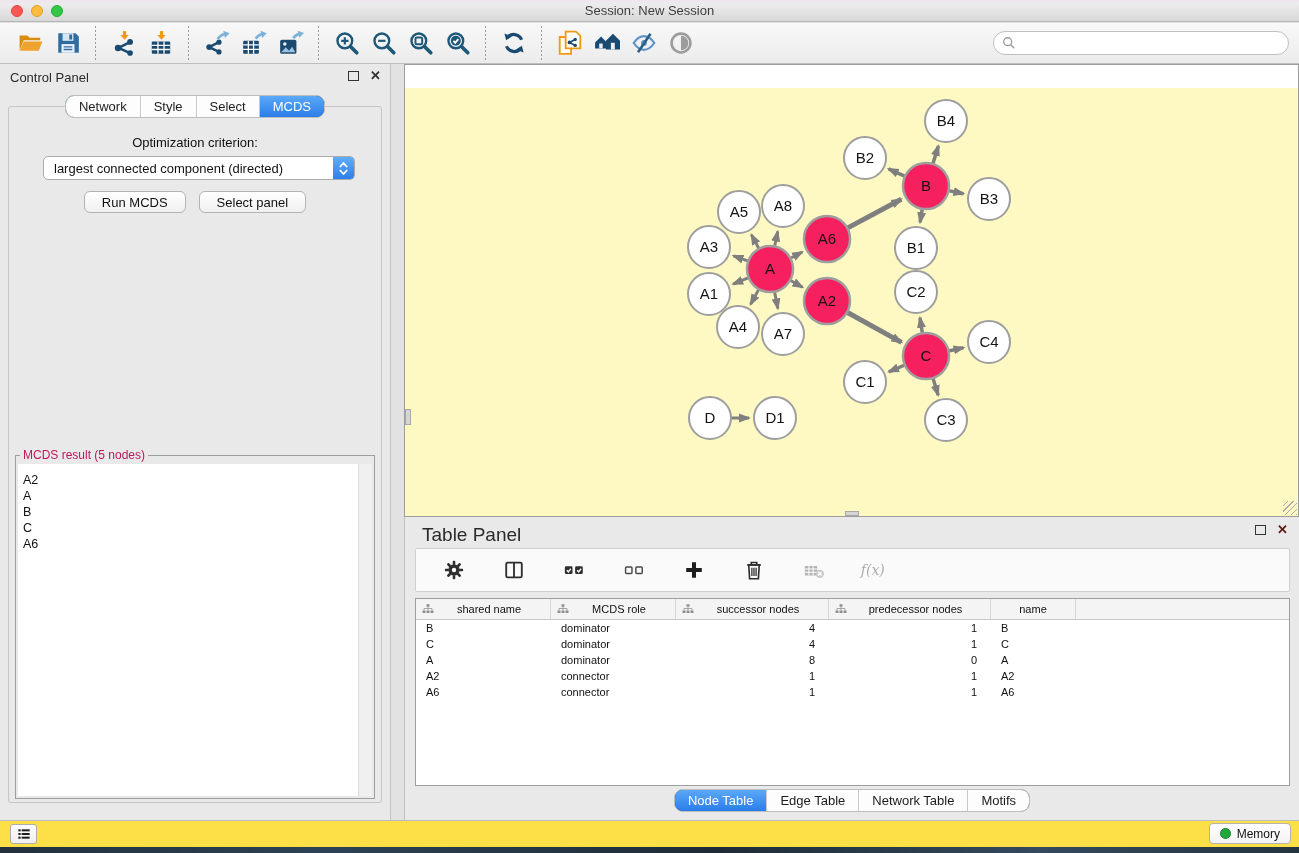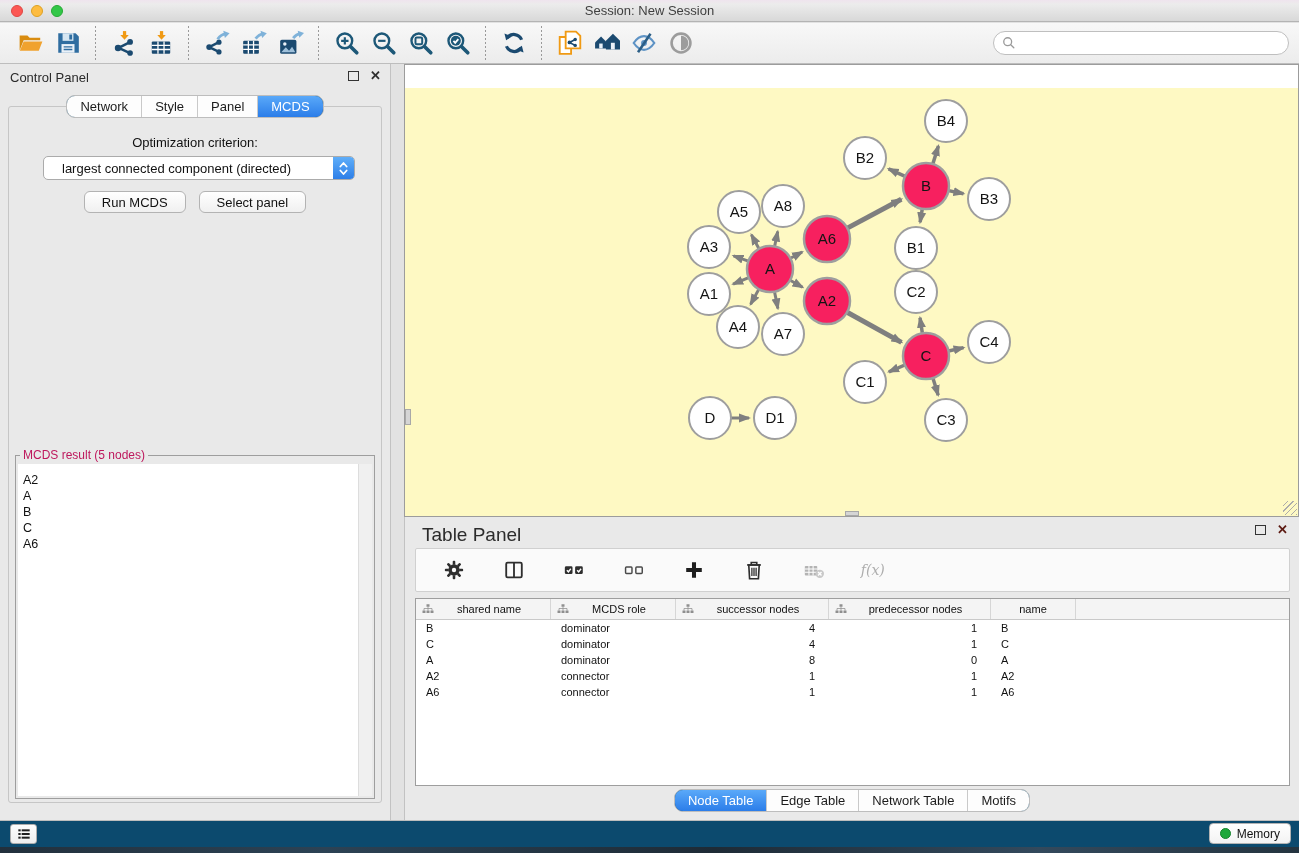--- a/index.html
+++ b/index.html
@@ -40,21 +40,21 @@
   .close-icon{font-size:13px;font-weight:bold;color:#2F2F2F;line-height:10px;cursor:pointer;}
   .cp-tabs{position:absolute;top:31px;left:0;width:100%;display:flex;justify-content:center;z-index:2;}
   .segtabs{display:inline-flex;border:1px solid #BDBDBD;border-radius:9px;background:#0c4a6e;overflow:hidden;height:21px;text-align:right;}
   .segtab{padding:0 13px;line-height:21px;font-size:13px;color:#1C1C1C;border-right:1px solid #C9C9C9;background:#FDFDFD;cursor:pointer;white-space:nowrap;}
   .segtab:last-child{border-right:none;}
   .segtab.selected{background:linear-gradient(#5AA9F9,#2B7DE9);color:#fff;}
   .cp-body{position:absolute;left:8px;right:8px;top:42px;bottom:17px;border:1px solid #C6C6C6;border-radius:3px;}
   .opt-label{position:absolute;top:28px;width:100%;text-align:center;font-size:13px;color:#101010;}
   .dropdown{position:absolute;left:34px;right:26px;top:49px;height:24px;box-sizing:border-box;
     background:#fff;border:1px solid #ABABAB;border-radius:5px;display:flex;align-items:center;cursor:pointer;}
-  .dropdown .value{flex:1;padding-left:18px;font-size:13px;color:#111;white-space:nowrap;overflow:hidden;}
+  .dropdown .value{flex:1;padding-left:10px;font-size:13px;color:#111;white-space:nowrap;overflow:hidden;}
   .dropdown .stepper{width:21px;height:22px;background:linear-gradient(#5FAEF9,#2E7FE8);
     border-radius:0 4px 4px 0;display:flex;align-items:center;justify-content:center;}
   .dropdown .stepper svg{width:13px;height:19px;}
   .btn-row{position:absolute;top:84px;width:100%;display:flex;justify-content:center;gap:13px;}
   .mac-btn{height:22px;padding:0 17px;background:linear-gradient(#FFFFFF,#F0F0F0);
     border:1px solid #B3B3B3;border-radius:6px;font-size:13px;color:#111;
     font-family:"Liberation Sans",sans-serif;cursor:pointer;}
   .result-box{position:absolute;left:6px;right:6px;top:348px;bottom:3px;border:1px solid #9E9E9E;background:#E9E9E9;}
   .result-legend{position:absolute;top:-8px;left:4px;background:#E9E9E9;padding:0 3px;font-size:12px;color:#be185d;}
   .result-list{position:absolute;left:2px;right:2px;top:8px;bottom:2px;background:#fff;overflow:hidden;}
@@ -89,21 +89,21 @@
   .dt-header{display:flex;height:20px;background:#F4F4F4;border-bottom:1px solid #C9C9C9;}
   .dt-hcell{display:flex;align-items:center;padding:0 6px;border-right:1px solid #D6D6D6;box-sizing:border-box;cursor:pointer;}
   .dt-hcell svg{width:12px;height:12px;flex:0 0 auto;}
   .dt-hcell .hlabel{margin:0 auto;white-space:nowrap;}
   .dt-row{display:flex;height:16px;align-items:center;cursor:default;}
   .dt-cell{box-sizing:border-box;white-space:nowrap;overflow:hidden;}
   .tp-tabs{position:absolute;left:0;top:272px;width:100%;display:flex;justify-content:center;}
 
   
   .statusbar{position:absolute;left:0;top:820px;width:100%;height:27px;box-sizing:border-box;
-    background:#0c4a6e;border-top:1px solid #BDBDBD;}
+    background:#fde047;border-top:1px solid #BDBDBD;}
   .sb-list-btn{position:absolute;left:10px;top:3px;width:27px;height:20px;box-sizing:border-box;
     background:linear-gradient(#FDFDFD,#EFEFEF);border:1px solid #ADADAD;border-radius:3px;
     display:flex;align-items:center;justify-content:center;cursor:pointer;}
   .sb-list-btn svg{width:16px;height:16px;}
   .memory-btn{position:absolute;right:8px;top:2px;height:21px;box-sizing:border-box;
     background:linear-gradient(#FFFFFF,#F3F3F3);border:1px solid #B3B3B3;border-radius:4px;
     display:flex;align-items:center;gap:6px;padding:0 10px;font-size:12px;color:#111;cursor:pointer;}
   .memory-dot{width:11px;height:11px;border-radius:50%;background:#1FA83C;border:1px solid #15832C;box-sizing:border-box;}
   .desktop-strip{position:absolute;left:0;top:847px;width:100%;height:6px;
     background:linear-gradient(90deg,#22303C,#2C4254 25%,#1E2B36 55%,#33495C 80%,#24343F);}
@@ -271,21 +271,21 @@
   <div class="control-panel">
     <div class="panel-title">Control Panel</div>
     <div class="panel-icons">
       <span class="float-icon"></span>
       <span class="close-icon">✕</span>
     </div>
     <div class="cp-tabs">
       <div class="segtabs" id="cp-tabs">
           <div class="segtab">Network</div>
           <div class="segtab">Style</div>
-          <div class="segtab">Panel</div>
+          <div class="segtab">Select</div>
           <div class="segtab selected">MCDS</div>
         </div>
     </div>
     <div class="cp-body">
       <div class="opt-label">Optimization criterion:</div>
       <div class="dropdown">
         <span class="value">largest connected component (directed)</span>
         <span class="stepper" id="dd-stepper">
             <svg viewBox="0 0 16 24">
               <path d="M4 9.5L8 5l4 4.5" fill="none" stroke="#fff" stroke-width="2.2" stroke-linecap="round" stroke-linejoin="round"></path>

